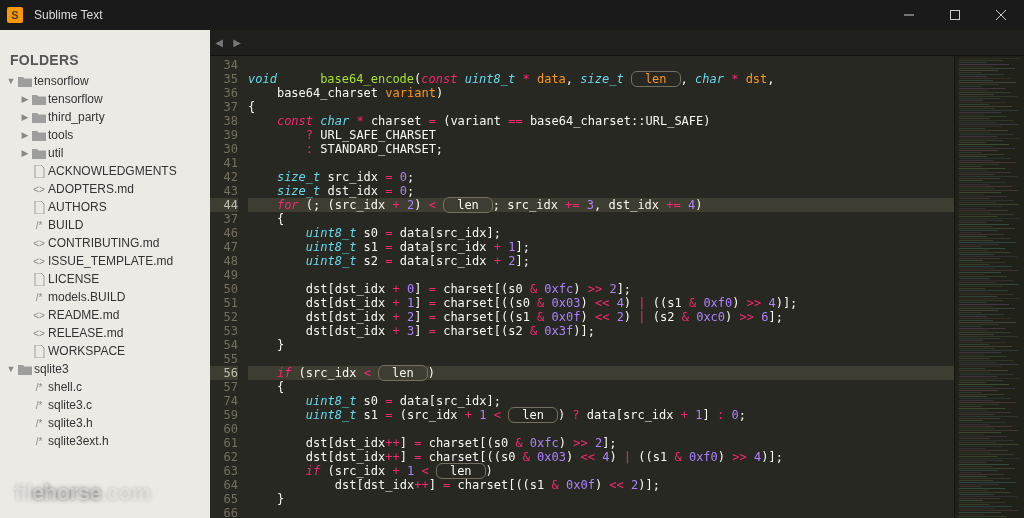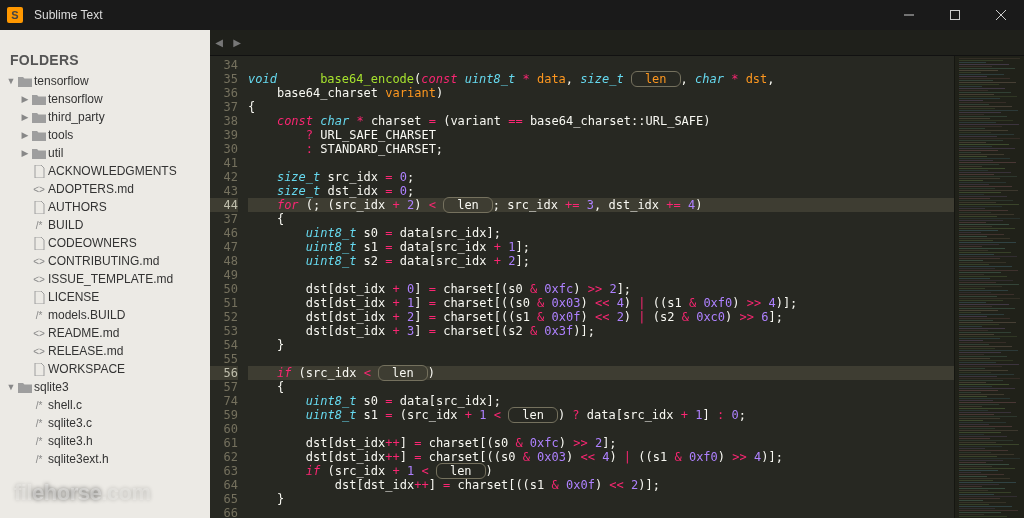--- a/index.html
+++ b/index.html
@@ -289,29 +289,20 @@
             </svg>
           </span>
           <span class="label">AUTHORS</span>
         </div>
         <div class="tree-item depth-1">
           <span class="disclosure"></span>
           <span class="ico">
             <span style="font-size:10px;color:#888">/*</span>
           </span>
           <span class="label">BUILD</span>
-        </div>
-        <div class="tree-item depth-1">
-          <span class="disclosure"></span>
-          <span class="ico">
-            <svg width="11" height="13" viewBox="0 0 11 13">
-              <path d="M1 0 h6 l3 3 v10 H1 Z" fill="none" stroke="#9e9e9e" stroke-width="1"></path>
-            </svg>
-          </span>
-          <span class="label">CODEOWNERS</span>
         </div>
         <div class="tree-item depth-1">
           <span class="disclosure"></span>
           <span class="ico">
             <span style="font-size:10px;color:#888">&lt;&gt;</span>
           </span>
           <span class="label">CONTRIBUTING.md</span>
         </div>
         <div class="tree-item depth-1">
           <span class="disclosure"></span>

